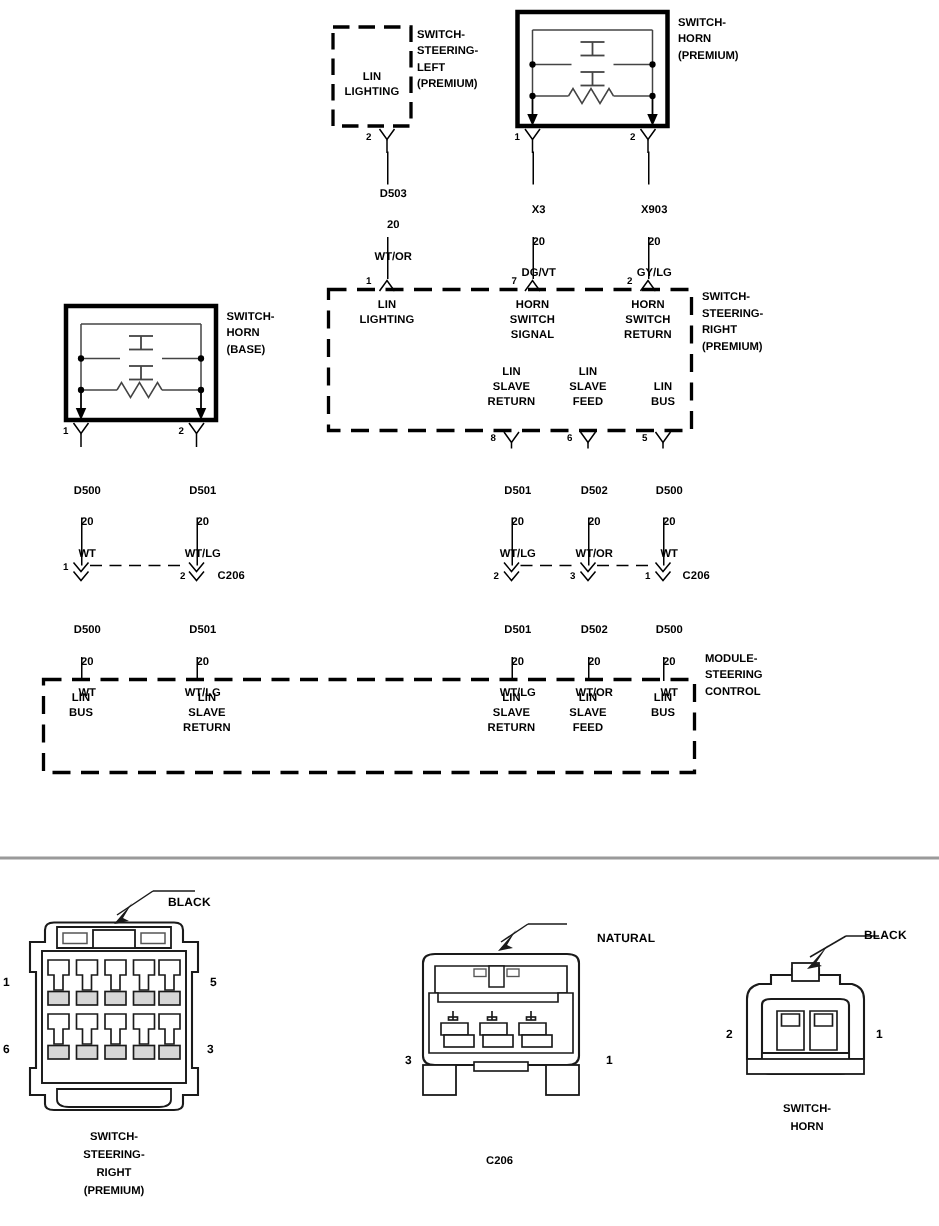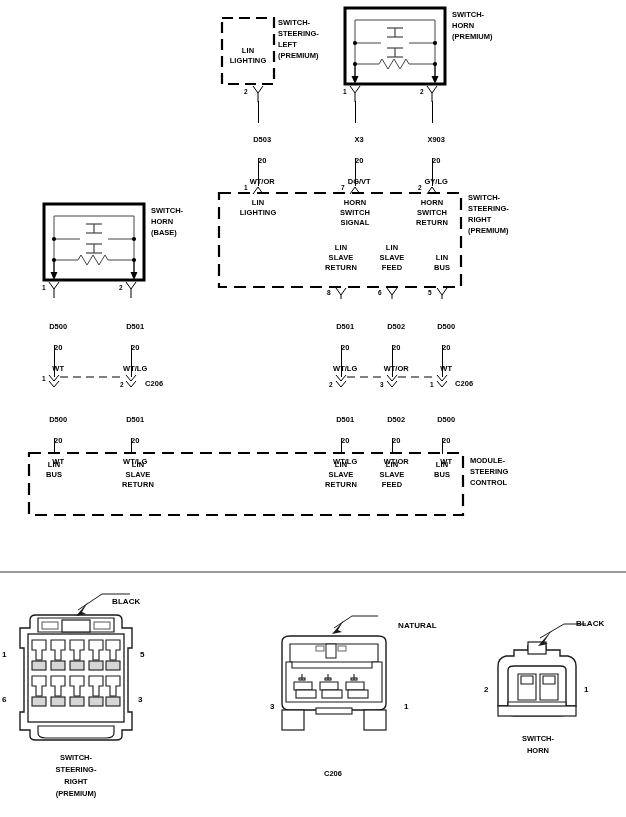--- a/index.html
+++ b/index.html
@@ -92,21 +92,21 @@
   <svg class="abs" style="left:248px;top:86px;" width="24" height="16">
     <polyline points="5,0 10,7 15,0" fill="none" stroke="#000" stroke-width="1"></polyline>
     <line x1="10" y1="7" x2="10" y2="16" stroke="#000" stroke-width="1"></line>
   </svg>
   <div class="pinnum" style="left:244px;top:88px;">2</div>
 
   <div class="vline" style="left:258px;top:101px;height:22px;"></div>
   <div class="vline" style="left:355px;top:101px;height:22px;"></div>
   <div class="vline" style="left:432px;top:101px;height:22px;"></div>
 
-  <div class="wirelbl" style="left:258px;top:124px;">
+  <div class="wirelbl" style="left:258px;top:113px;">
     <span>D503</span><br>
     <span>20</span><br>
     <span>WT/OR</span>
   </div>
   <div class="wirelbl" style="left:355px;top:124px;">
     <span>X3</span><br>
     <span>20</span><br>
     <span>DG/VT</span>
   </div>
   <div class="wirelbl" style="left:432px;top:124px;">
@@ -284,21 +284,21 @@
 
   <div class="vline" style="left:54px;top:438px;height:16px;"></div>
   <div class="vline" style="left:131px;top:438px;height:16px;"></div>
   <div class="vline" style="left:341px;top:438px;height:16px;"></div>
   <div class="vline" style="left:392px;top:438px;height:16px;"></div>
   <div class="vline" style="left:442px;top:438px;height:16px;"></div>
 
   <svg class="abs" style="left:26px;top:450px;" width="440" height="68">
     <rect x="3" y="3" width="434" height="62" fill="none" stroke="#000" stroke-width="2.2" stroke-dasharray="12,7"></rect>
   </svg>
-  <div class="blockname" style="left:470px;top:455px;">MODULE-<br>STEERING<br>CONTROL</div>
+  <div class="blockname" style="left:470px;top:433px;">MODULE-<br>STEERING<br>CONTROL</div>
 
   <div class="lbl c" style="left:54px;top:460px;text-align:center;">LIN<br>BUS</div>
   <div class="lbl c" style="left:138px;top:460px;text-align:center;">LIN<br>SLAVE<br>RETURN</div>
   <div class="lbl c" style="left:341px;top:460px;text-align:center;">LIN<br>SLAVE<br>RETURN</div>
   <div class="lbl c" style="left:392px;top:460px;text-align:center;">LIN<br>SLAVE<br>FEED</div>
   <div class="lbl c" style="left:442px;top:460px;text-align:center;">LIN<br>BUS</div>
 
   <div class="divider"></div>
 
   <svg class="abs" style="left:10px;top:600px;" width="140" height="145">

